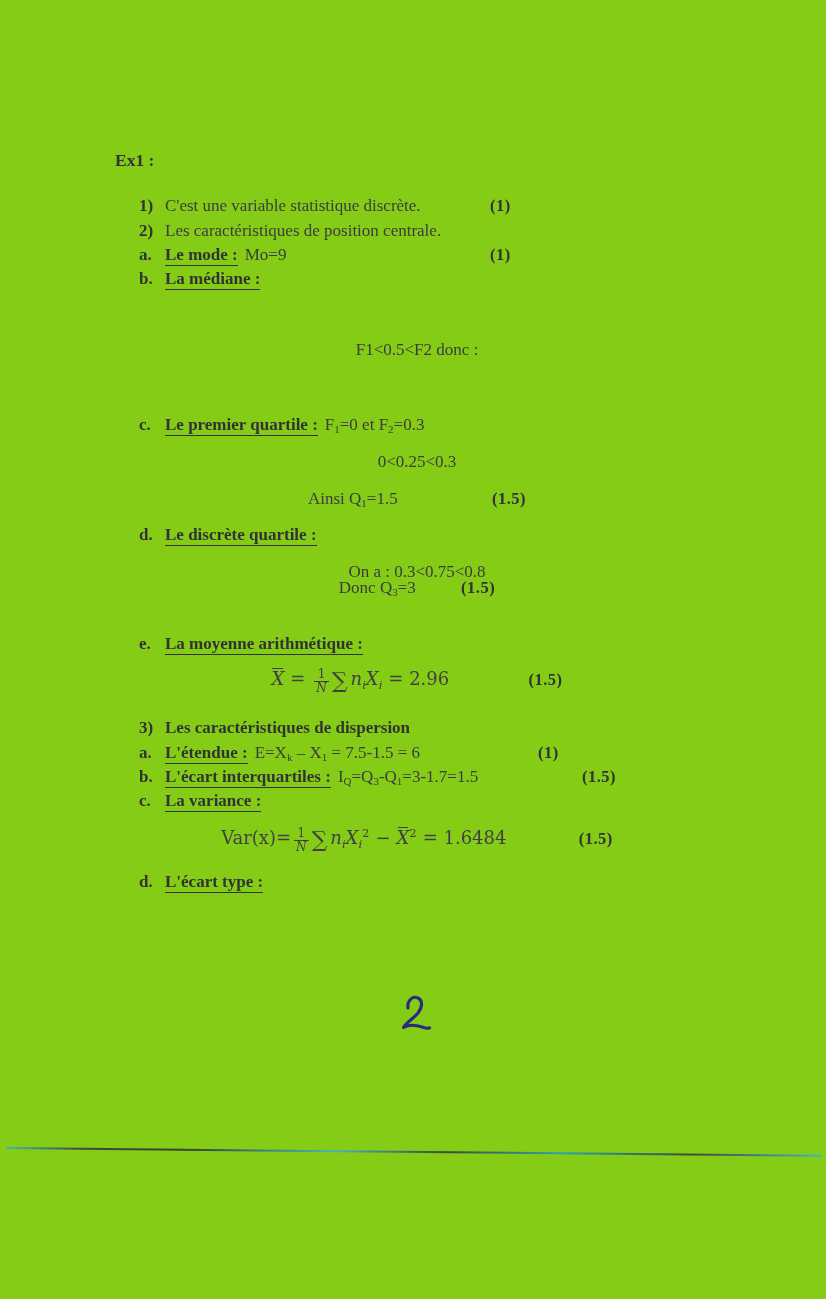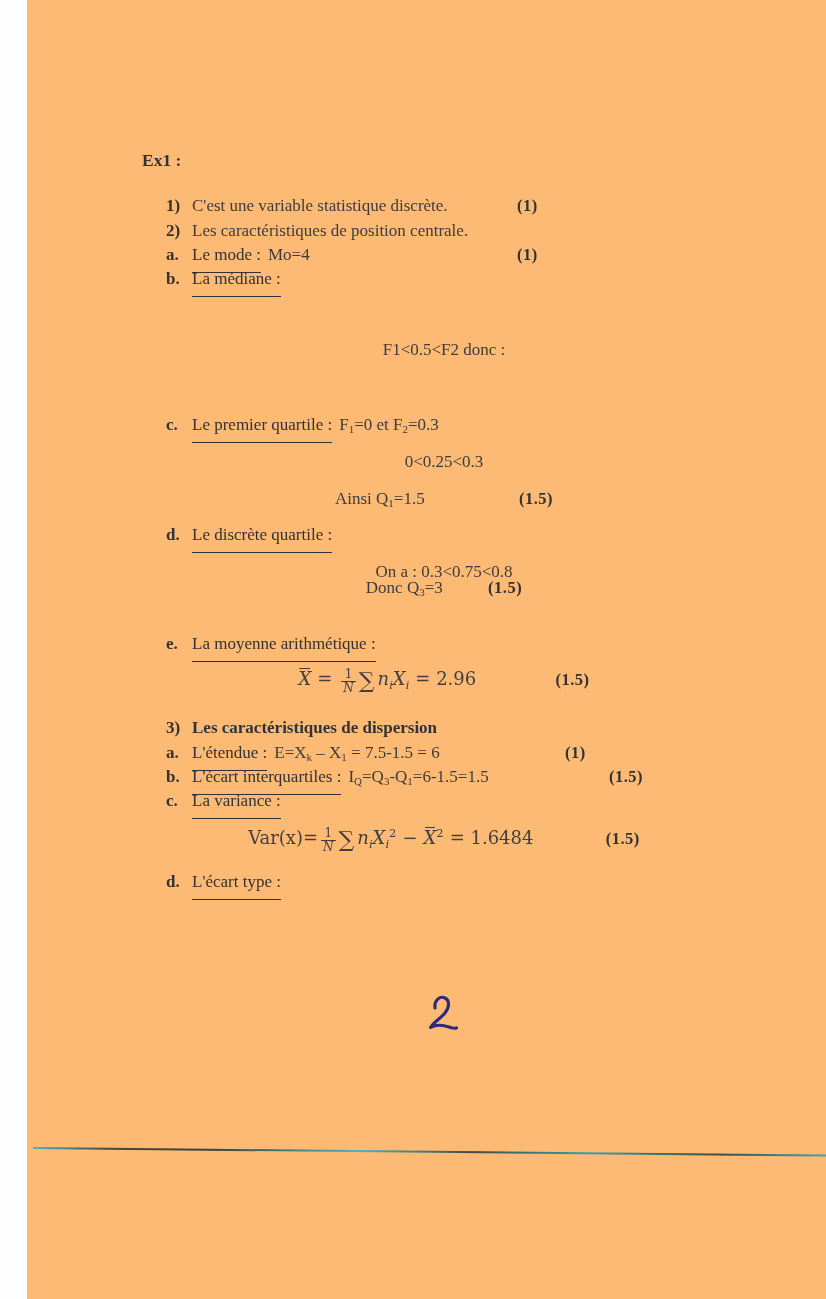--- a/index.html
+++ b/index.html
@@ -4,37 +4,37 @@
 <style>
   html,body{margin:0;padding:0;}
   body{
     width:826px;height:1299px;
     background:#fefefe;
     font-family:"Liberation Serif", serif;
     color:var(--ink);
     position:relative;
     overflow:hidden;
   }
-  .sheet{position:absolute;inset:0;background:#fdba74;margin-left:27px;}
+  .sheet{position:absolute;inset:0;background:#84cc16;}
   .title{
     position:absolute;
     font-weight:bold;font-size:17.5px;color:var(--bold-ink);
     white-space:nowrap;
   }
   .line{
     position:absolute;
     font-size:17px;line-height:19px;
     white-space:nowrap;color:var(--ink);
   }
   .list{left:139px;width:620px;}
   .marker{display:inline-block;width:26px;font-weight:bold;color:var(--bold-ink);}
   .hd{
-    font-weight:normal;color:var(--bold-ink);
+    font-weight:bold;color:var(--bold-ink);
     border-bottom:1.7px solid var(--bold-ink);
-    padding-bottom:8px;
+    padding-bottom:1px;
   }
   .after-hd{margin-left:7px;}
   .boldtxt{font-weight:bold;color:var(--bold-ink);}
   .mark{font-weight:bold;color:var(--bold-ink);font-size:16.5px;letter-spacing:0.5px;}
   .mabs{position:absolute;top:0;}
   .cblock{left:177px;width:480px;text-align:center;}
   .sb{font-size:11px;vertical-align:-3px;}
   
   .formula{font-family:"DejaVu Serif", serif;font-style:italic;font-size:18px;color:#404044;}
   .up{font-style:normal;}
@@ -80,21 +80,21 @@
   <div class="line list" style="top:196px">
     <span class="marker">1)</span><span>C'est une variable statistique discrète.</span>
     <span class="mark mabs" style="left:351px">(1)</span>
   </div>
 
   <div class="line list" style="top:221px">
     <span class="marker">2)</span><span>Les caractéristiques de position centrale.</span>
   </div>
 
   <div class="line list" style="top:245px">
-    <span class="marker">a.</span><span class="hd">Le mode :</span><span class="after-hd">Mo=4</span>
+    <span class="marker">a.</span><span class="hd">Le mode :</span><span class="after-hd">Mo=9</span>
     <span class="mark mabs" style="left:351px">(1)</span>
   </div>
 
   <div class="line list" style="top:269px">
     <span class="marker">b.</span><span class="hd">La médiane :</span>
   </div>
 
 
   <div class="line cblock" style="top:340px">
     <span>F1&lt;0.5&lt;F2 donc :</span>
@@ -139,21 +139,21 @@
   <div class="line list" style="top:718px">
     <span class="marker">3)</span><span class="boldtxt">Les caractéristiques de dispersion</span>
   </div>
 
   <div class="line list" style="top:743px">
     <span class="marker">a.</span><span class="hd">L'étendue :</span><span class="after-hd">E=X</span><sub class="sb">k</sub><span> – X</span><sub class="sb">1</sub><span> = 7.5-1.5 = 6</span>
     <span class="mark mabs" style="left:399px">(1)</span>
   </div>
 
   <div class="line list" style="top:767px">
-    <span class="marker">b.</span><span class="hd">L'écart interquartiles :</span><span class="after-hd">I</span><sub class="sb">Q</sub><span>=Q</span><sub class="sb">3</sub><span>-Q</span><sub class="sb">1</sub><span>=6-1.5=1.5</span>
+    <span class="marker">b.</span><span class="hd">L'écart interquartiles :</span><span class="after-hd">I</span><sub class="sb">Q</sub><span>=Q</span><sub class="sb">3</sub><span>-Q</span><sub class="sb">1</sub><span>=3-1.7=1.5</span>
     <span class="mark mabs" style="left:443px">(1.5)</span>
   </div>
 
   <div class="line list" style="top:791px">
     <span class="marker">c.</span><span class="hd">La variance :</span>
   </div>
 
   <div class="line cblock" style="top:824px">
     <span class="formula"><span class="up">Var(x)=</span><span class="frac"><span class="num">1</span><span class="den">N</span></span><span class="sum">∑</span><span>n</span><span class="msub">i</span><span>X</span><span class="msub">i</span><span class="msup">2</span><span class="up eqs">−</span><span class="ovl">X</span><span class="msup">2</span><span class="up res">= 1.6484</span></span>
     <span class="mark" style="margin-left:68px">(1.5)</span>

